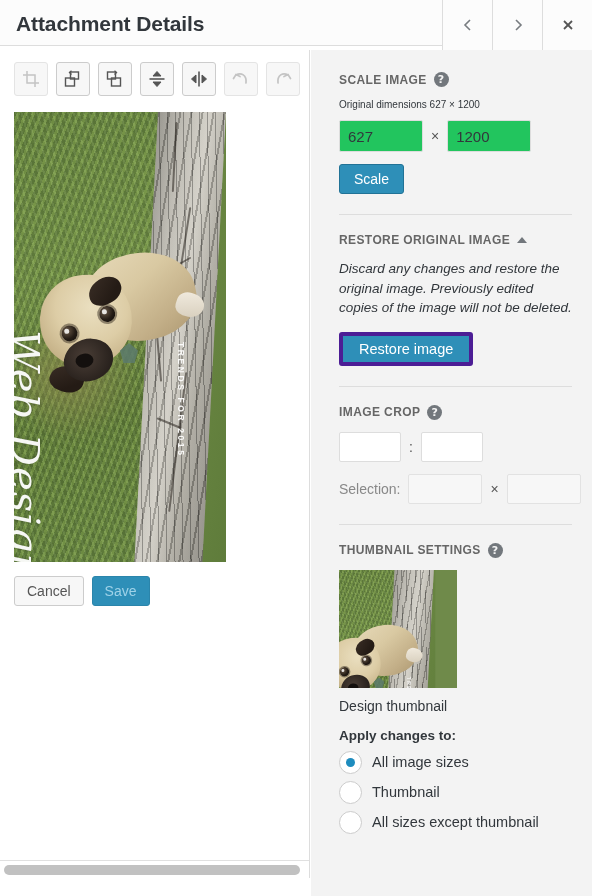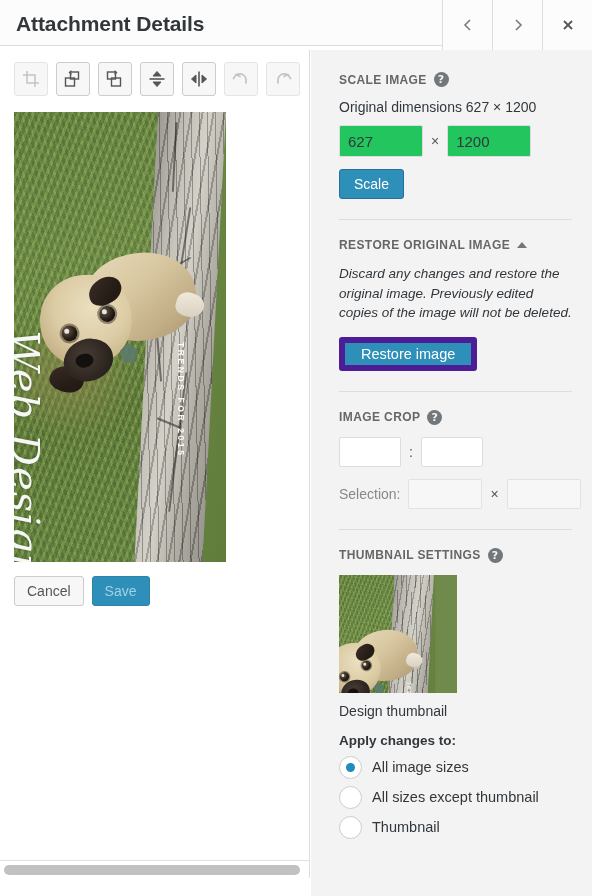--- a/index.html
+++ b/index.html
@@ -309,21 +309,21 @@
     font-family: "DejaVu Sans", sans-serif;
   }
   .caret-up {
     width: 0; height: 0;
     border-left: 5px solid transparent;
     border-right: 5px solid transparent;
     border-bottom: 6px solid #72777c;
     cursor: pointer;
   }
   .orig-dims {
-    font-size: 14px;
+    font-size: 10px;
     color: #32373c;
     margin-bottom: 10px;
   }
   .inline-row {
     display: flex;
     align-items: center;
     gap: 8px;
   }
   .num-input {
     width: 84px; height: 32px;
@@ -356,21 +356,21 @@
     font-style: italic;
     font-size: 13.5px;
     line-height: 1.45;
     color: #32373c;
     margin-bottom: 14px;
   }
   .restore-btn {
     height: 34px;
     padding: 0 16px;
     background: #2e8fb8;
-    border: 6px solid #4c1d95;
+    border: 4px solid #4c1d95;
     border-radius: 3px;
     color: #fff;
     font-size: 14.5px;
     cursor: pointer;
   }
   .crop-row {
     display: flex;
     align-items: center;
     gap: 8px;
     margin-bottom: 12px;
@@ -688,22 +688,22 @@
       <div class="thumb-caption">Design thumbnail</div>
 
       <div class="apply-label">Apply changes to:</div>
 
       <div class="radio-row">
         <span class="radio checked"></span>
         <span class="radio-label">All image sizes</span>
       </div>
       <div class="radio-row">
         <span class="radio"></span>
-        <span class="radio-label">All sizes except thumbnail</span>
+        <span class="radio-label">Thumbnail</span>
       </div>
       <div class="radio-row">
         <span class="radio"></span>
-        <span class="radio-label">Thumbnail</span>
+        <span class="radio-label">All sizes except thumbnail</span>
       </div>
     </div>
 
   </div>
 </div>
 
 </body></html>

